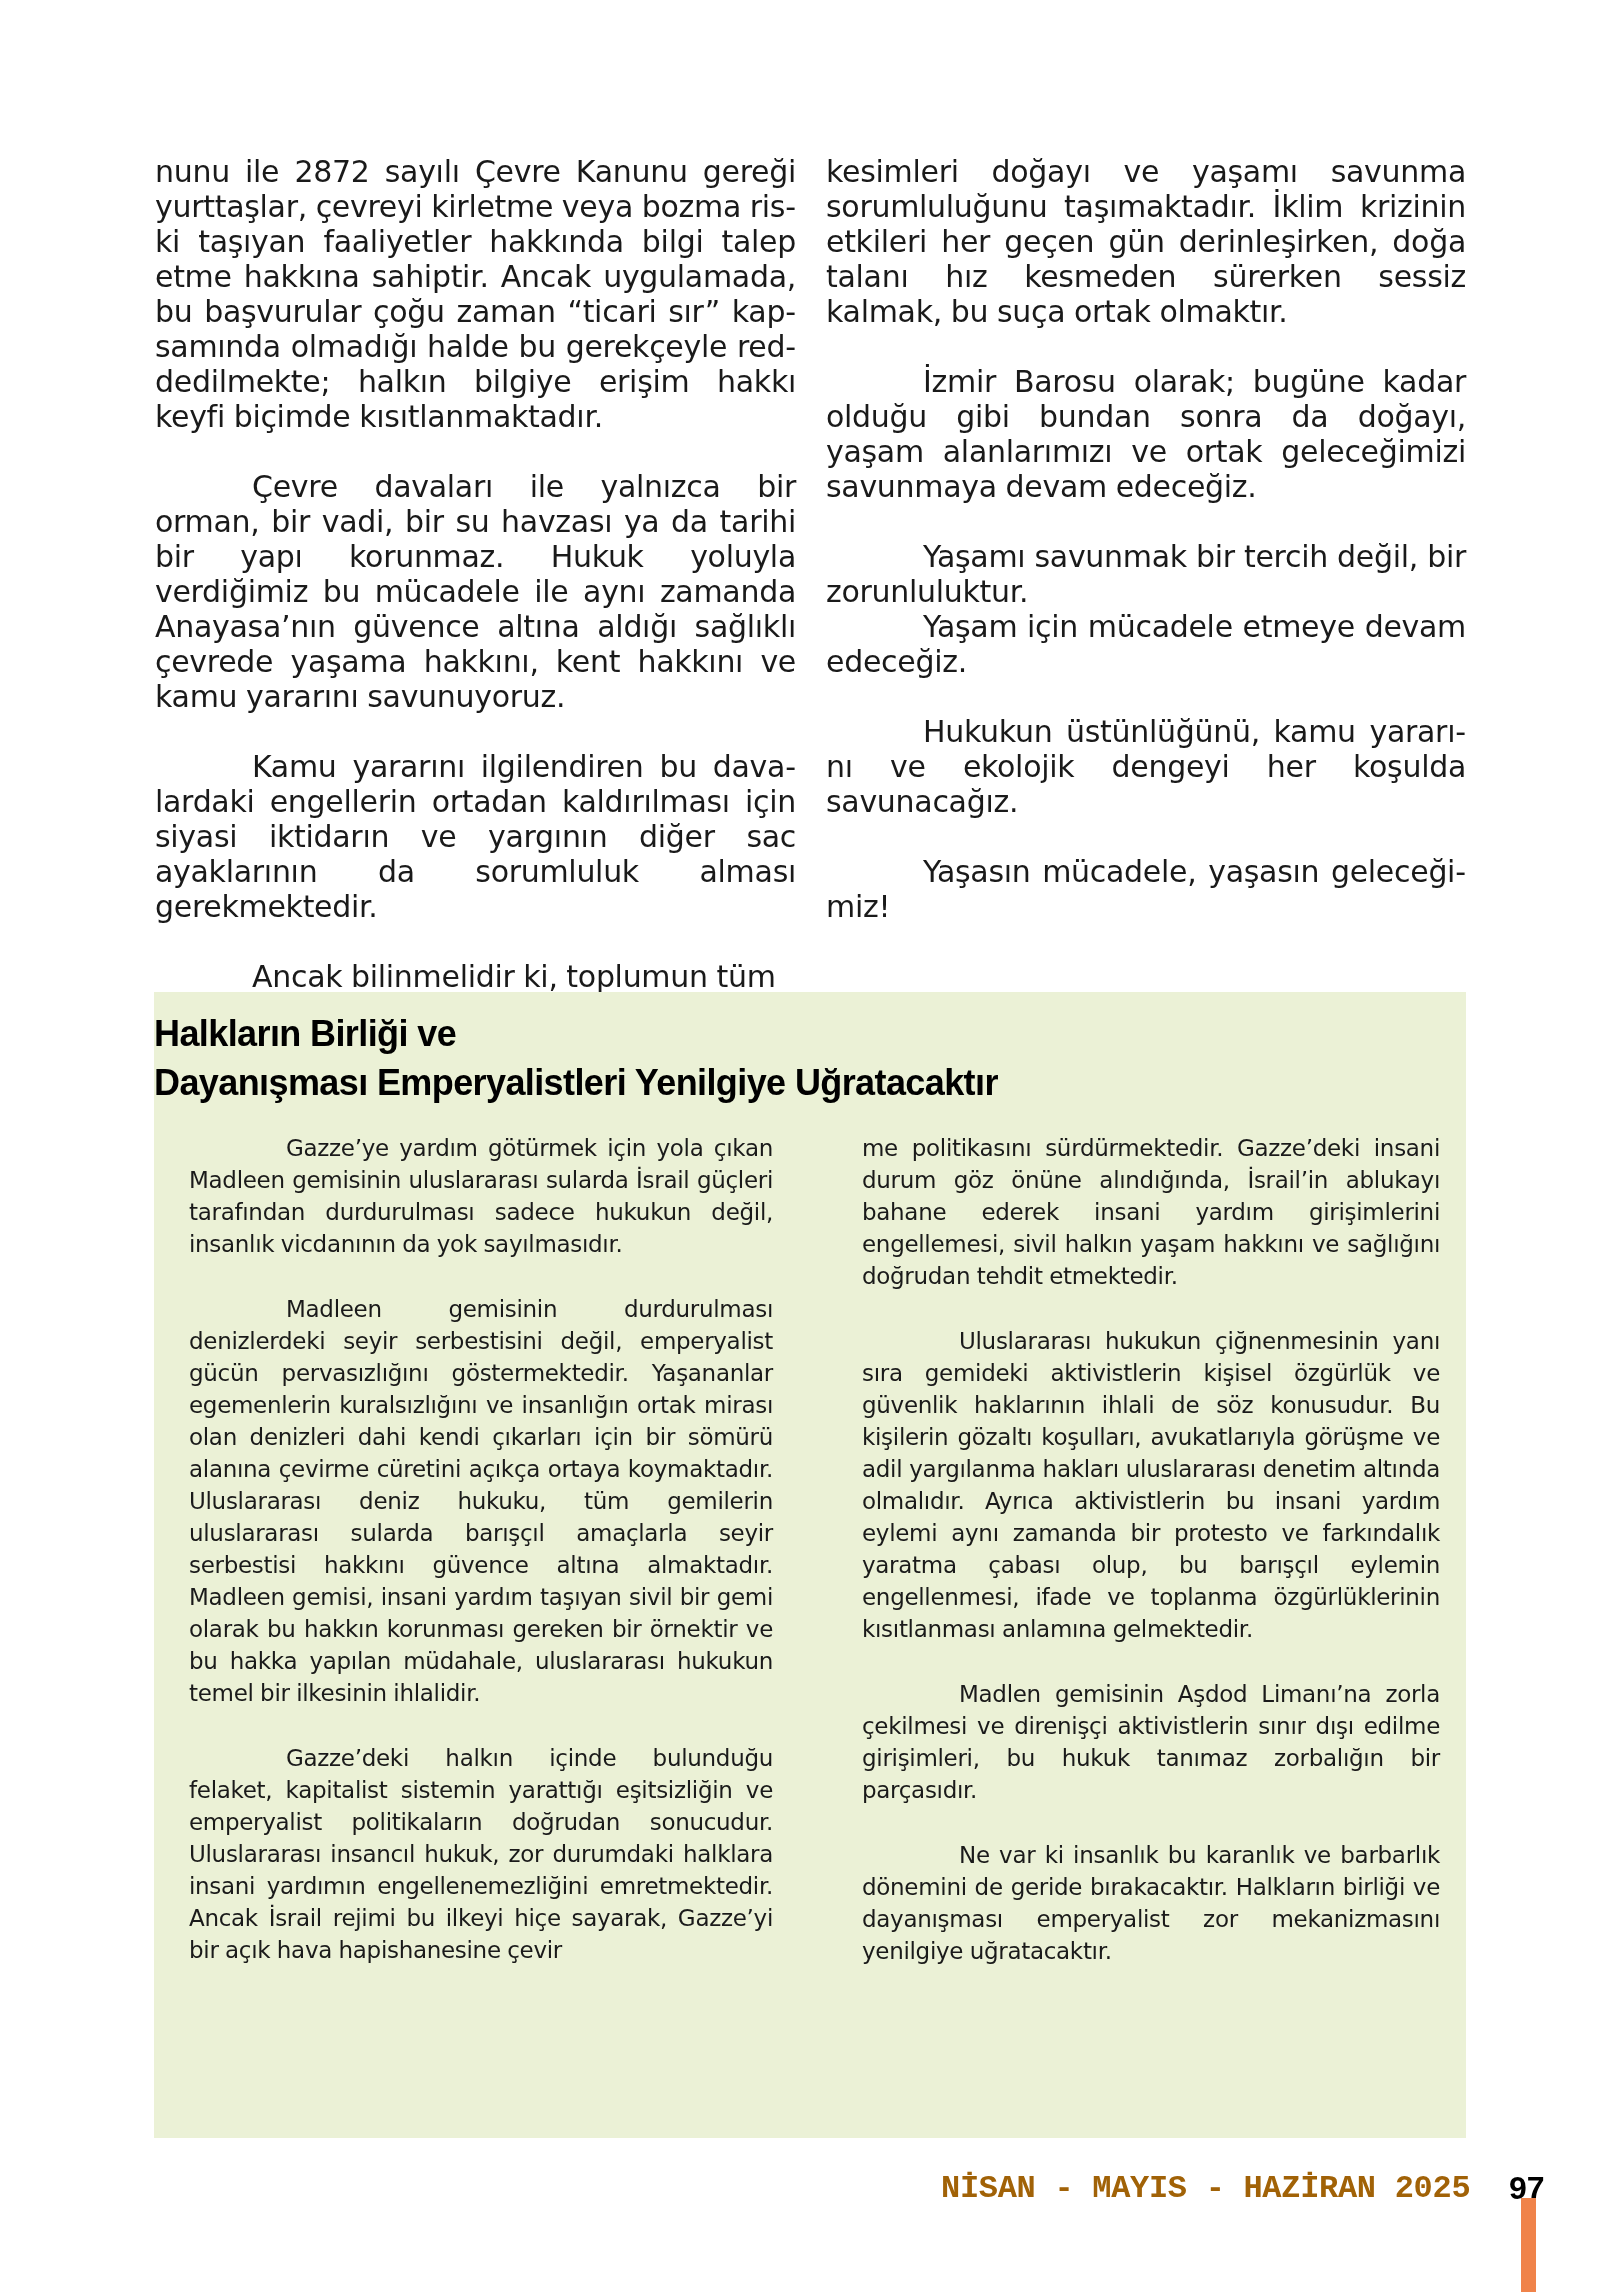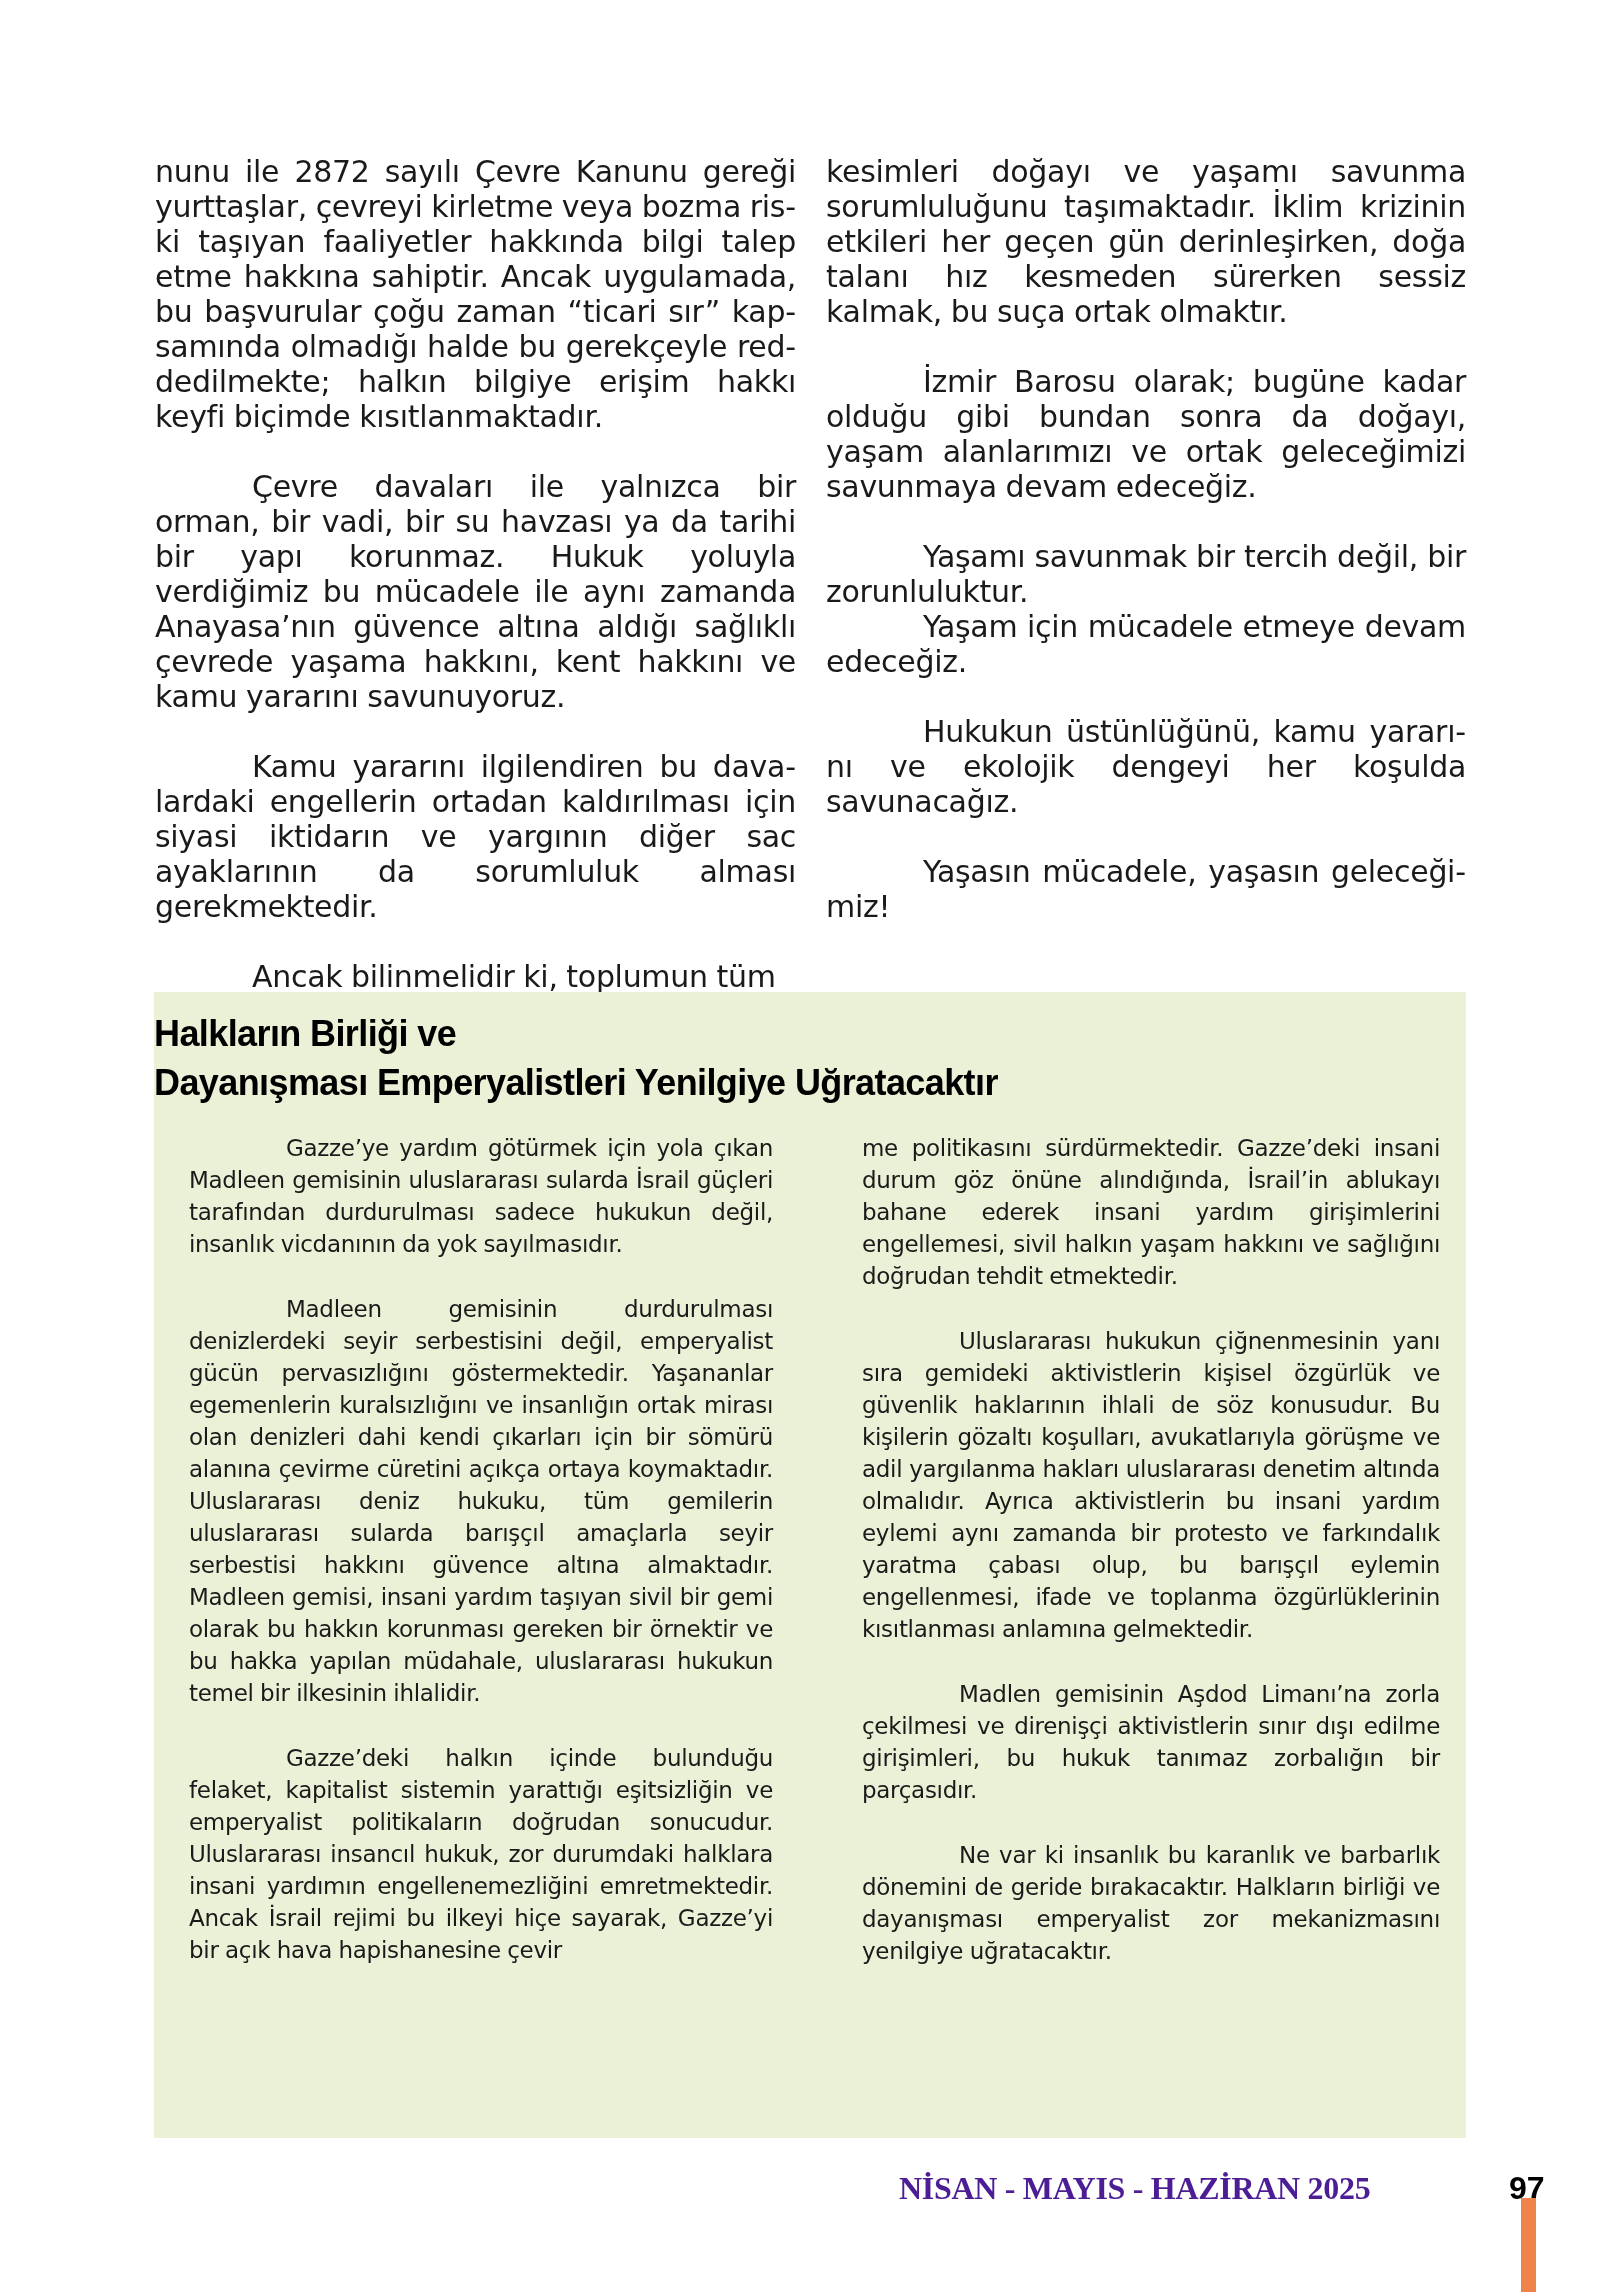--- a/index.html
+++ b/index.html
@@ -30,23 +30,23 @@
     position: absolute; left: 0; right: 0; top: 16.7px;
     text-align: left; font-family: "Liberation Sans", sans-serif;
     font-weight: bold; font-size: 36px; line-height: 49px; letter-spacing: -0.6px;
     color: #000;
   }
   .box .col { font-size: 23px; line-height: 32px; letter-spacing: -0.3px; }
   .box .col p { margin-bottom: 33px; }
   #box-left { left: 35px; top: 140px; width: 584px; }
   #box-right { left: 708px; top: 140px; width: 578px; }
   .footer-text {
-    position: absolute; left: 899px; top: 2170px;
-    font-family: Liberation Serif, serif; font-weight: bold;
-    font-size: 32px; letter-spacing: -0.3px; color: #4c1d95;
+    position: absolute; left: 941px; top: 2170px;
+    font-family: Liberation Mono, monospace; font-weight: bold;
+    font-size: 32px; letter-spacing: -0.3px; color: #a16207;
   }
   .page-num {
     position: absolute; left: 1509px; top: 2170px;
     font-family: "Liberation Sans", sans-serif; font-weight: bold;
     font-size: 32px; color: #000;
   }
   .orange-bar {
     position: absolute; left: 1521px; top: 2198px; width: 14.7px; height: 94px;
   }
 </style>

